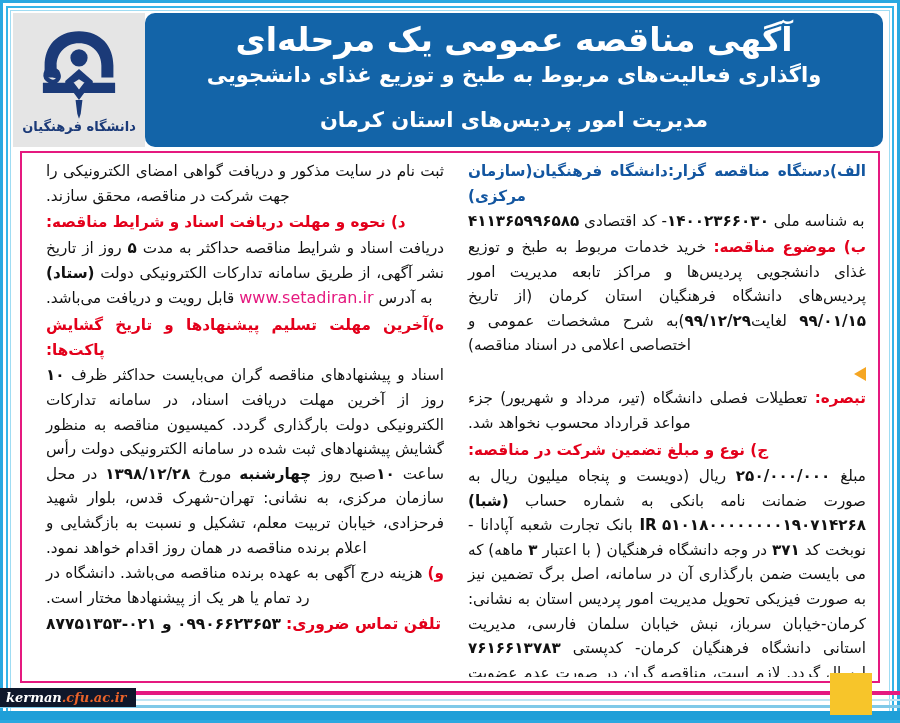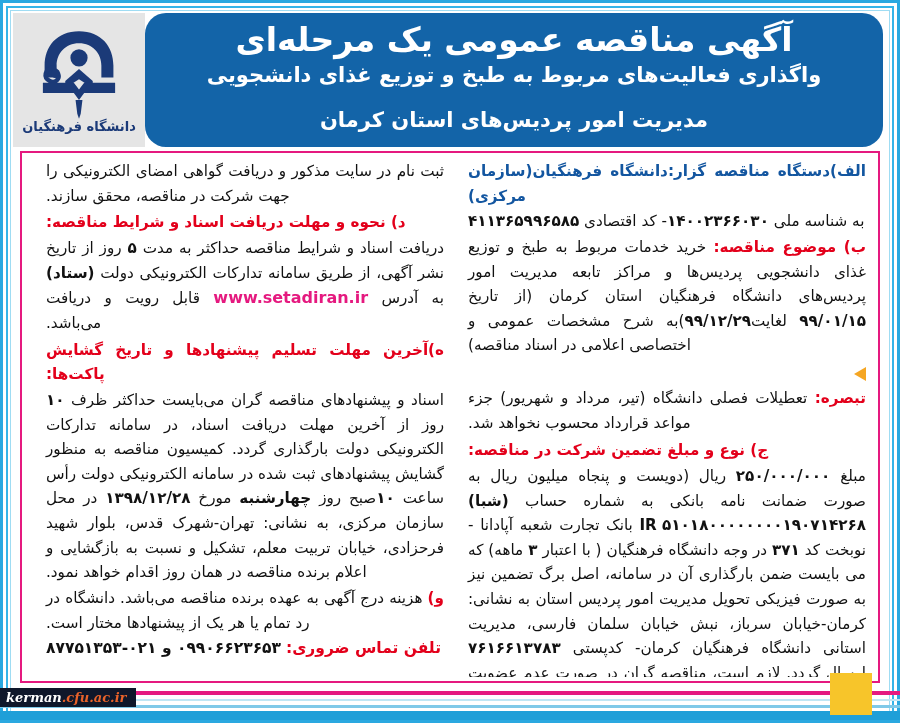--- a/index.html
+++ b/index.html
@@ -77,21 +77,21 @@
     color: #1b3a78;
     font-weight: bold;
     letter-spacing: -0.5px;
     transform: scaleY(1.05);
   }
 
   .title-box {
     flex: 1 1 auto;
     margin-right: 4px;
     background: #1364a8;
-    border-radius: 21px;
+    border-radius: 10px;
     color: #ffffff;
     display: flex;
     flex-direction: column;
     align-items: center;
     justify-content: center;
     padding: 4px 18px 8px 18px;
     box-sizing: border-box;
     text-align: center;
   }
   .title-main {
@@ -155,21 +155,21 @@
     font-weight: bold;
   }
   .lbl-blue {
     color: #1356a0;
     font-weight: bold;
   }
   .bold { font-weight: bold; }
   .num  { font-weight: bold; letter-spacing: 0px; }
   .url-pink {
     color: #e5197f;
-    font-weight: bold;
+    font-weight: normal;
     font-size: 16px;
     direction: ltr;
     unicode-bidi: embed;
     display: inline-block;
   }
   .iban {
     direction: ltr;
     unicode-bidi: embed;
     display: inline-block;
     font-weight: bold;

